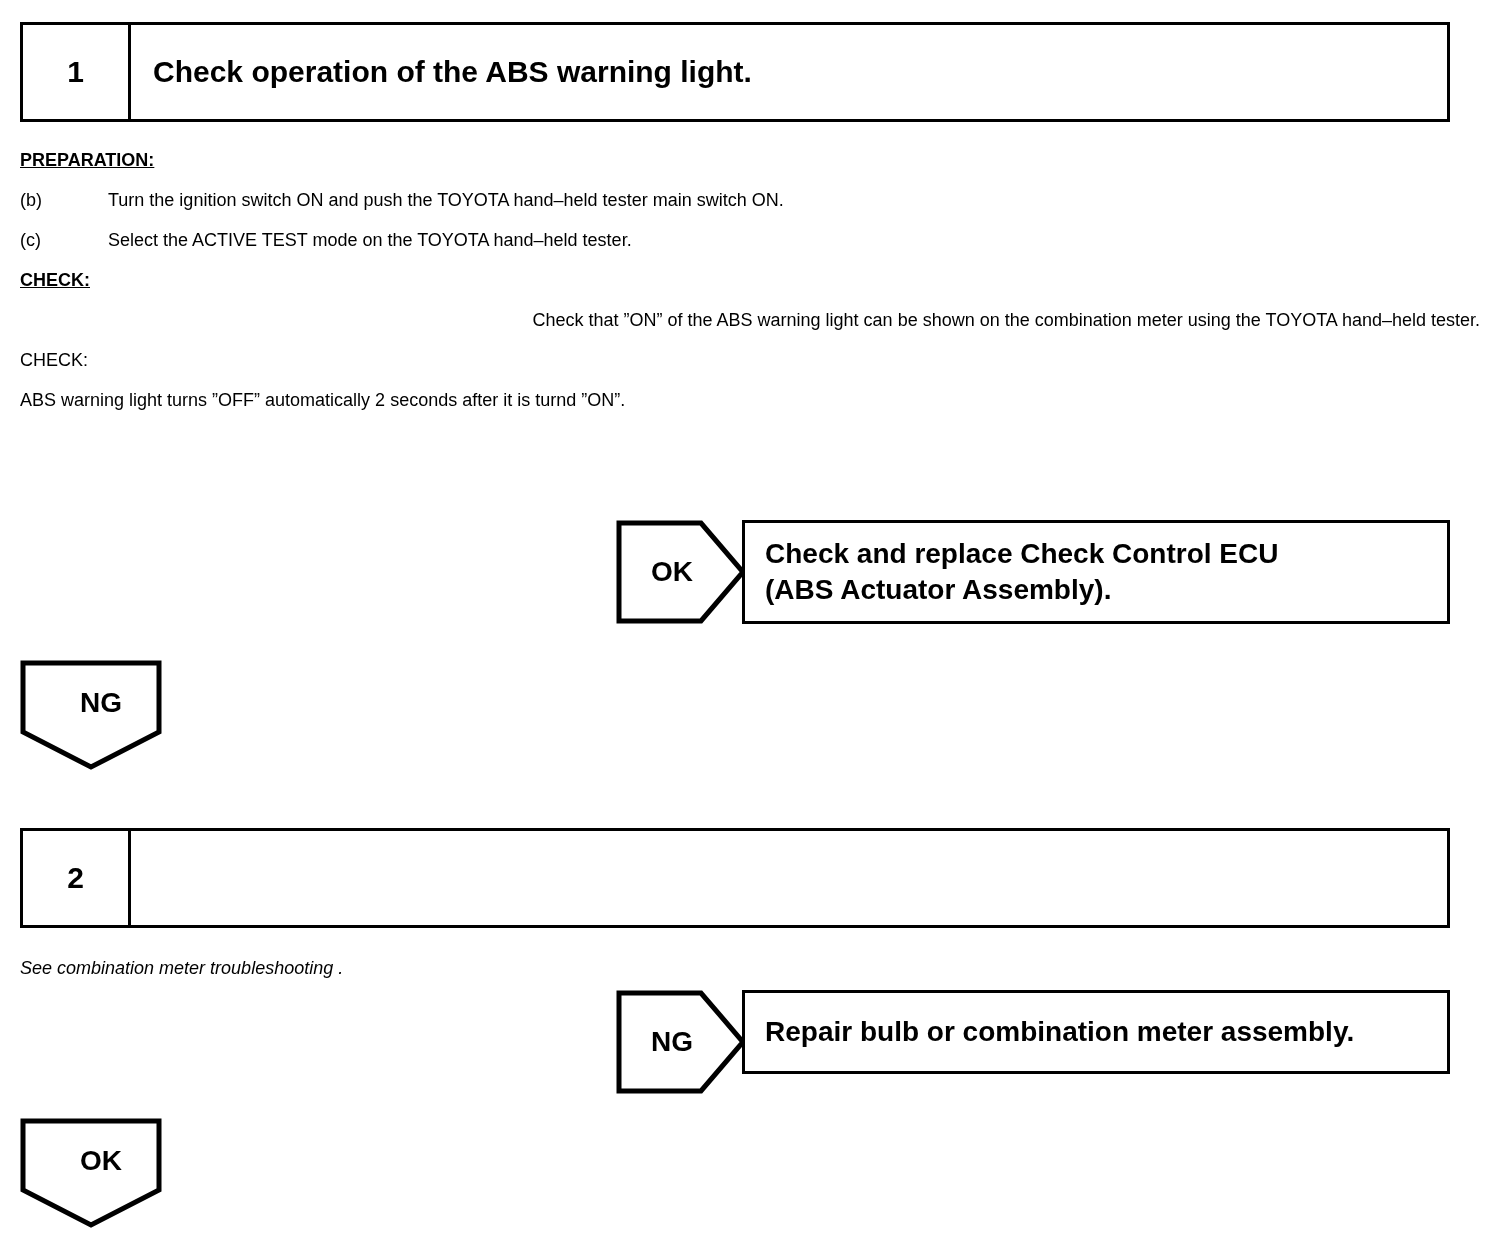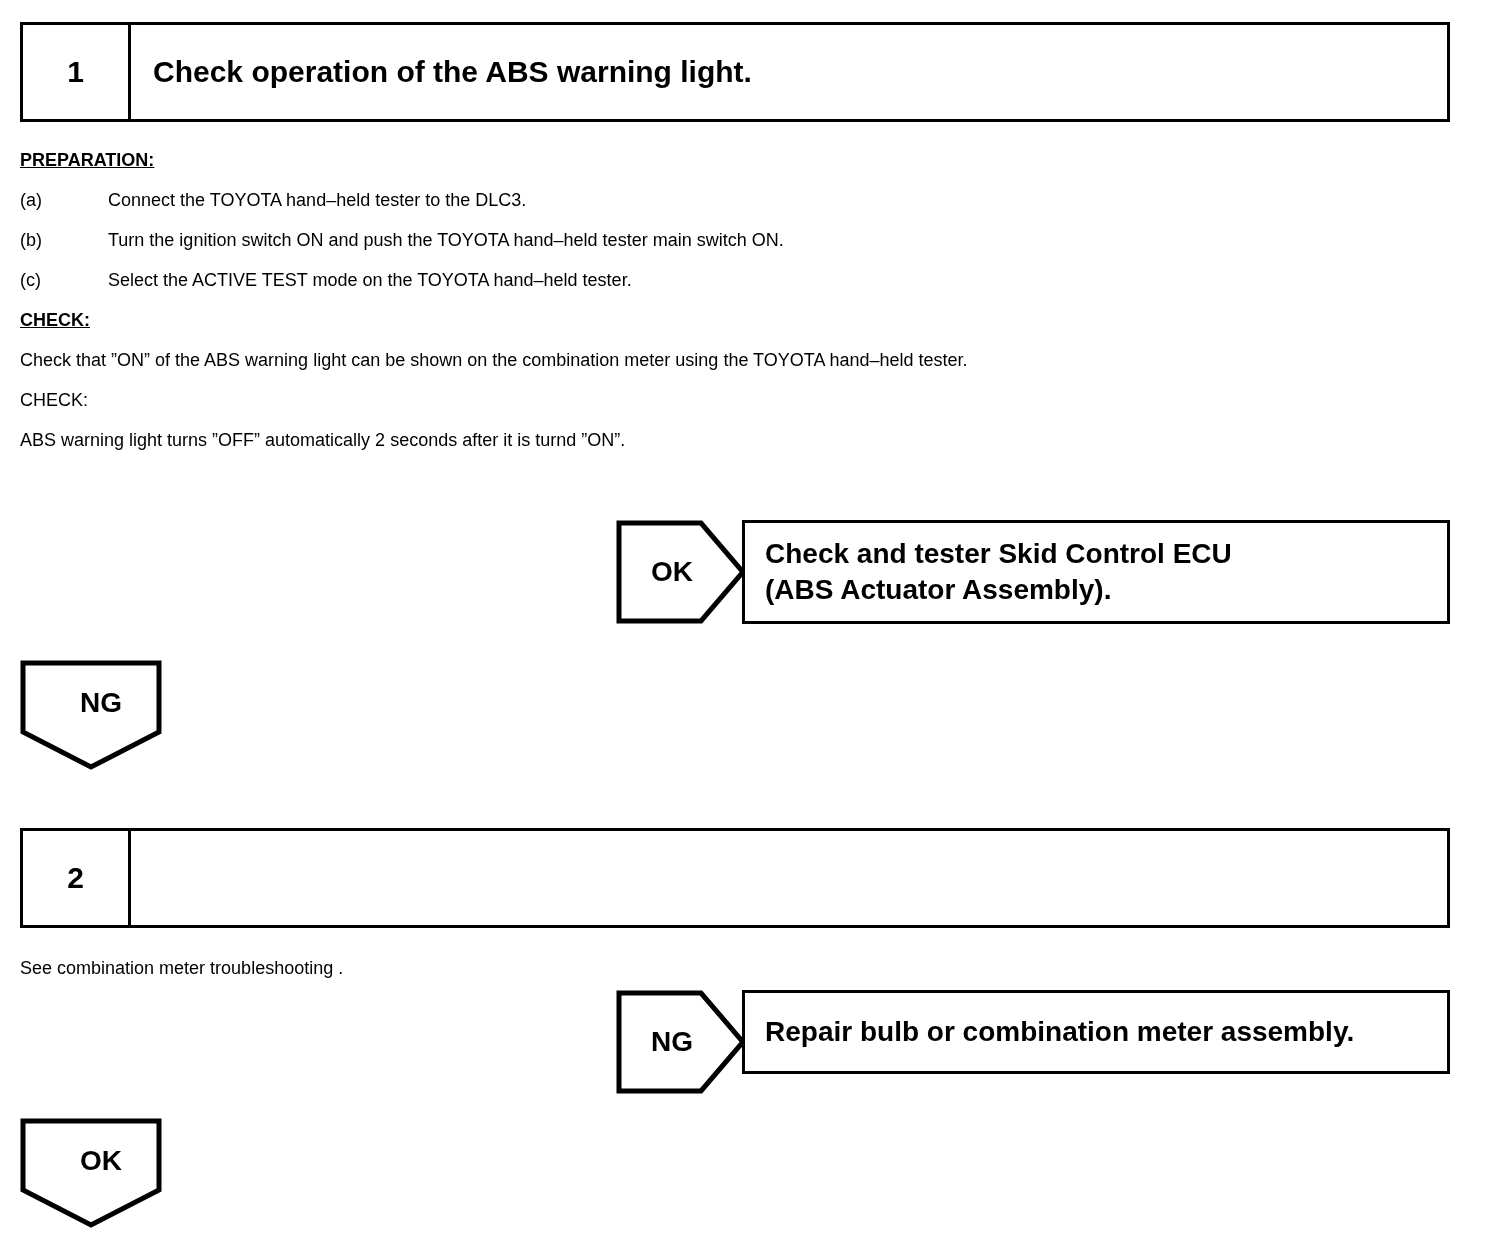--- a/index.html
+++ b/index.html
@@ -59,20 +59,21 @@
   .listline {
     display: block;
   }
   .listline .lbl {
     display: inline-block;
     width: 88px;
   }
   .wrapline {
     white-space: normal;
     width: 1460px;
+    text-align: right;
   }
   .tag-right-wrap {
     position: absolute;
   }
   .tag-right-svg {
     position: absolute;
     left: 0;
     top: 0;
   }
   .tag-label {
@@ -106,23 +107,20 @@
 
 <div class="step-box" style="left:20px; top:22px; width:1430px; height:100px;">
   <div class="step-num">1</div>
   <div class="step-title">Check operation of the ABS warning light.</div>
 </div>
 
 <div class="text-block" style="left:20px; top:140px; width:1460px;">
   <div class="u-bold">PREPARATION:</div>
 
   <div class="listline">
-    <span class="lbl">(a)</span><span>Connect the TOYOTA hand–held tester to the DLC3.</span>
-  </div>
-  <div class="listline">
     <span class="lbl">(b)</span><span>Turn the ignition switch ON and push the TOYOTA hand–held tester main switch ON.</span>
   </div>
   <div class="listline">
     <span class="lbl">(c)</span><span>Select the ACTIVE TEST mode on the TOYOTA hand–held tester.</span>
   </div>
 
   <div class="u-bold">CHECK:</div>
   <div class="wrapline">Check that ”ON” of the ABS warning light can be shown on the combination meter using the TOYOTA hand–held tester.</div>
   <div>CHECK:</div>
   <div>ABS warning light turns ”OFF” automatically 2 seconds after it is turnd ”ON”.</div>
@@ -130,37 +128,37 @@
 
 <div class="tag-right-wrap" style="left:616px; top:520px; width:130px; height:104px;">
   <svg class="tag-right-svg" width="130" height="104" viewBox="0 0 130 104">
     <polygon points="3,3 85,3 127,52 85,101 3,101" fill="#ffffff" stroke="#000000" stroke-width="5"></polygon>
   </svg>
   <div class="tag-label" style="left:0; top:0; width:92px; height:104px;">OK</div>
 </div>
 
 <div class="result-box" style="left:742px; top:520px; width:708px; height:104px;">
   <div>
-    <span>Check and tester Skid Control ECU</span>
+    <span>Check and replace Check Control ECU</span>
     <span>(ABS Actuator Assembly).</span>
   </div>
 </div>
 
 <div class="tag-down-wrap" style="left:20px; top:660px; width:142px; height:110px;">
   <svg width="142" height="110" viewBox="0 0 142 110">
     <polygon points="3,3 139,3 139,72 71,107 3,72" fill="#ffffff" stroke="#000000" stroke-width="5"></polygon>
   </svg>
   <div class="tag-label" style="left:0; top:0; width:142px; height:86px;">NG</div>
 </div>
 
 <div class="step-box" style="left:20px; top:828px; width:1430px; height:100px;">
   <div class="step-num">2</div>
 </div>
 
-<div class="text-block" style="left:20px; top:948px; width:1460px;">
+<div class="text-block" style="left:20px; top:948px; width:1460px;font-style:italic;">
   <div>See combination meter troubleshooting .</div>
 </div>
 
 <div class="tag-right-wrap" style="left:616px; top:990px; width:130px; height:104px;">
   <svg class="tag-right-svg" width="130" height="104" viewBox="0 0 130 104">
     <polygon points="3,3 85,3 127,52 85,101 3,101" fill="#ffffff" stroke="#000000" stroke-width="5"></polygon>
   </svg>
   <div class="tag-label" style="left:0; top:0; width:92px; height:104px;">NG</div>
 </div>
 

